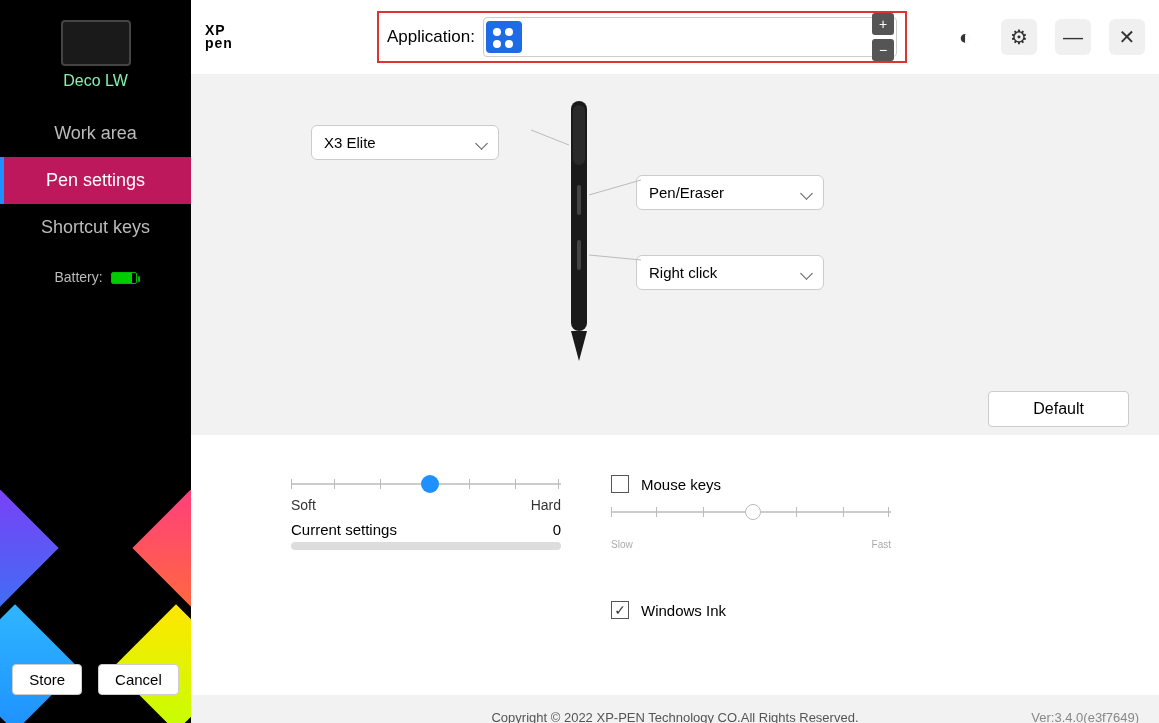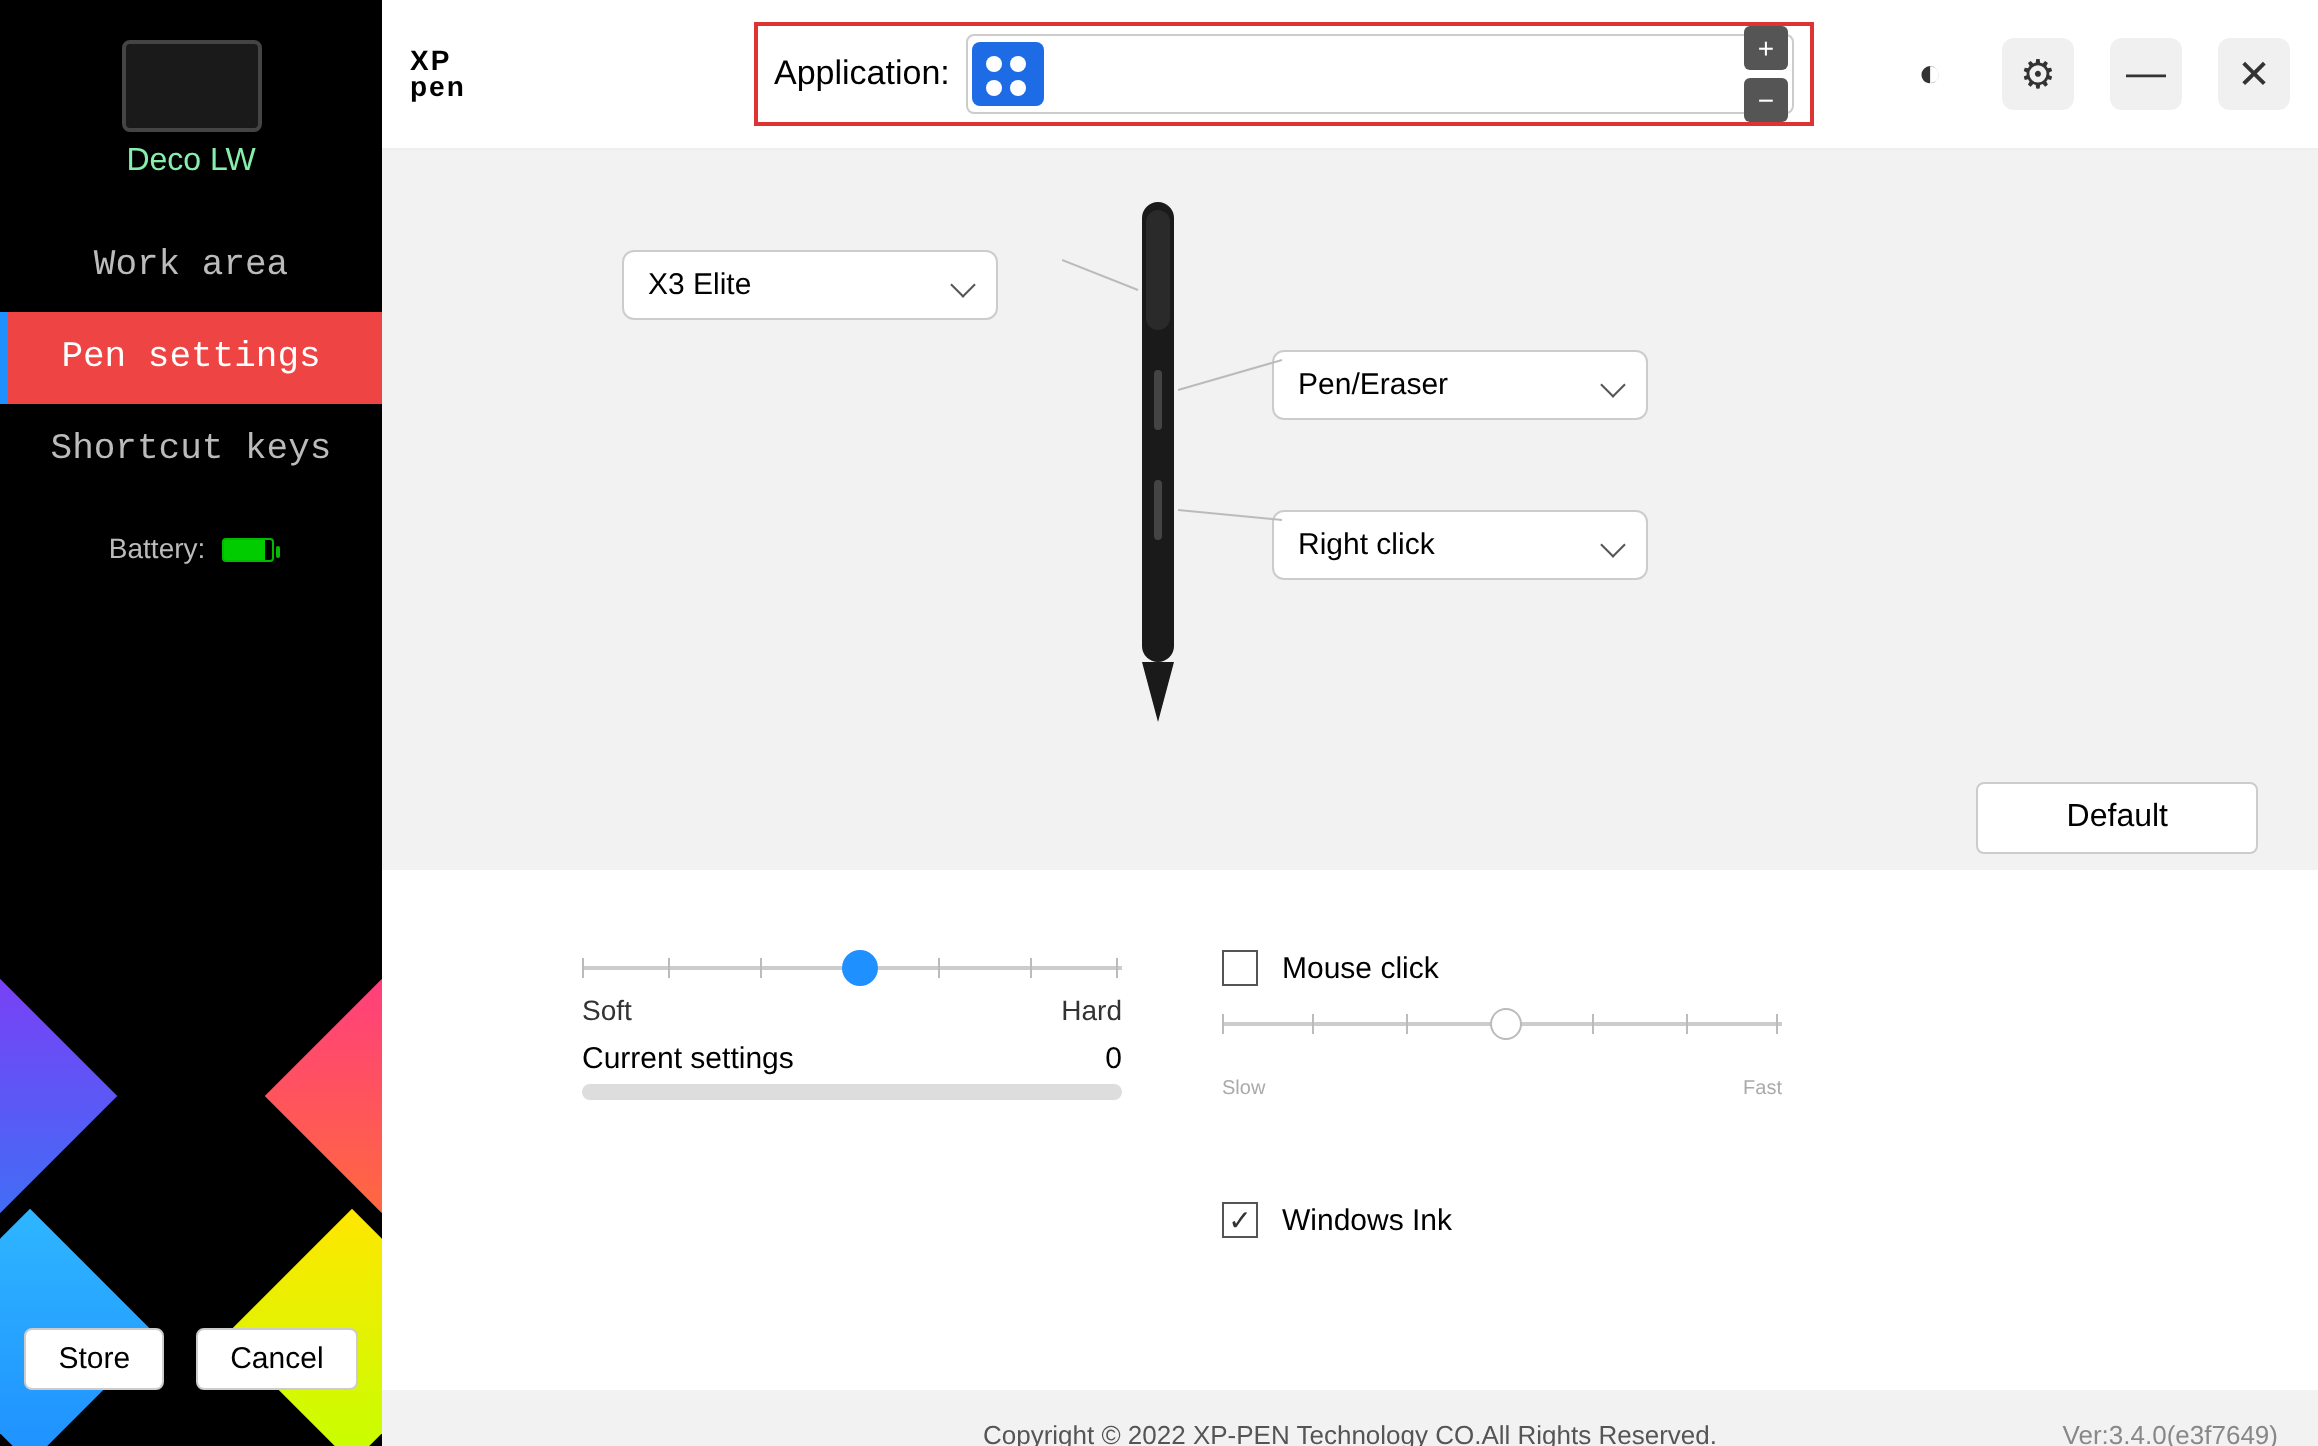--- a/index.html
+++ b/index.html
@@ -2,22 +2,22 @@
 <html><head>
 <meta charset="utf-8">
 <style>
 * { margin: 0; padding: 0; box-sizing: border-box; font-family: Arial, sans-serif; }
 body { width: 1159px; height: 723px; display: flex; background: #fff; overflow: hidden; }
 
 
 .sidebar { width: 208px; height: 100%; background: #000; display: flex; flex-direction: column; position: relative; }
 .tablet-icon { width: 70px; height: 46px; margin: 20px auto 6px; border: 2px solid #444; border-radius: 4px; background: #1a1a1a; }
 .device-name { color: #86efac; text-align: center; font-size: 16px; margin-bottom: 20px; }
-.nav-item { color: #bbb; text-align: center; font-size: 18px; padding: 13px 0; cursor: pointer; position: relative; font-family: Liberation Mono, monospace; }
-.nav-item.active { color: #fff; background: #ef4444; }
+.nav-item { color: #bbb; text-align: center; font-size: 18px; padding: 13px 0; cursor: pointer; position: relative; }
+.nav-item.active { color: #fff; background: #be185d; }
 .nav-item.active::before { content: ''; position: absolute; left: 0; top: 0; bottom: 0; width: 4px; background: #1e90ff; }
 .battery-row { color: #bbb; text-align: center; font-size: 14px; margin-top: 18px; }
 .battery-icon { display: inline-block; width: 26px; height: 12px; border: 1px solid #0b0; border-radius: 2px; background: linear-gradient(to right, #0c0 0%, #0c0 85%, transparent 85%); position: relative; vertical-align: middle; margin-left: 4px; }
 .battery-icon::after { content: ''; position: absolute; right: -4px; top: 3px; width: 2px; height: 6px; background: #0b0; border-radius: 1px; }
 .color-shapes { position: absolute; bottom: 0; left: 0; right: 0; height: 260px; overflow: hidden; }
 .shape { position: absolute; width: 90px; height: 90px; transform: rotate(45deg); }
 .shape1 { background: linear-gradient(135deg, #7b3ff5, #3f6ff5); left: -50px; top: 40px; }
 .shape2 { background: linear-gradient(135deg, #ff3d7f, #ff6a3d); right: -50px; top: 40px; }
 .shape3 { background: linear-gradient(135deg, #2fb6ff, #1e90ff); left: -30px; bottom: 10px; }
 .shape4 { background: linear-gradient(135deg, #ffe600, #c6ff00); right: -30px; bottom: 10px; }
@@ -177,21 +177,21 @@
         </div>
         <div class="cp-row">
           <span>Current settings</span>
           <span>0</span>
         </div>
         <div class="progress"></div>
       </div>
       <div class="col3">
         <div class="check-row">
           <div class="checkbox"></div>
-          <span>Mouse click</span>
+          <span>Mouse keys</span>
         </div>
         <div class="slider speed-slider">
           <div class="track"></div>
           <div class="tick" style="left:0%"></div>
             <div class="tick" style="left:16%"></div>
             <div class="tick" style="left:33%"></div>
             <div class="tick" style="left:50%"></div>
             <div class="tick" style="left:66%"></div>
             <div class="tick" style="left:83%"></div>
             <div class="tick" style="left:99%"></div>

